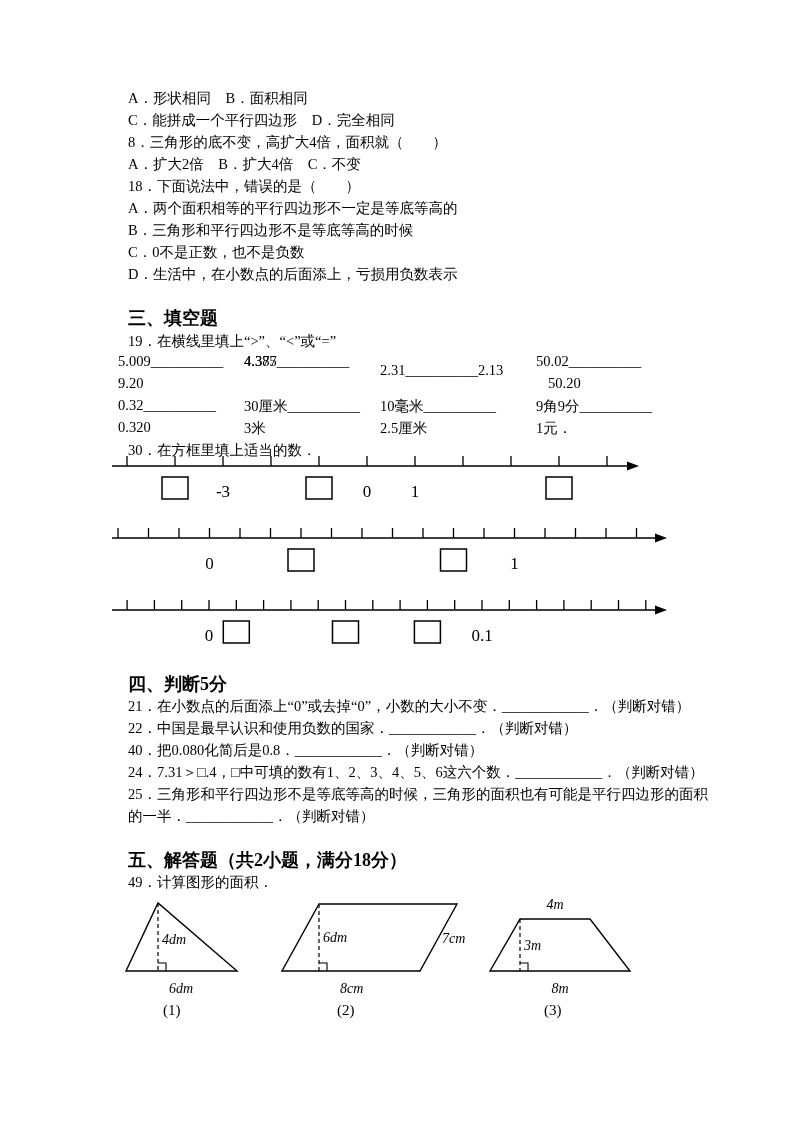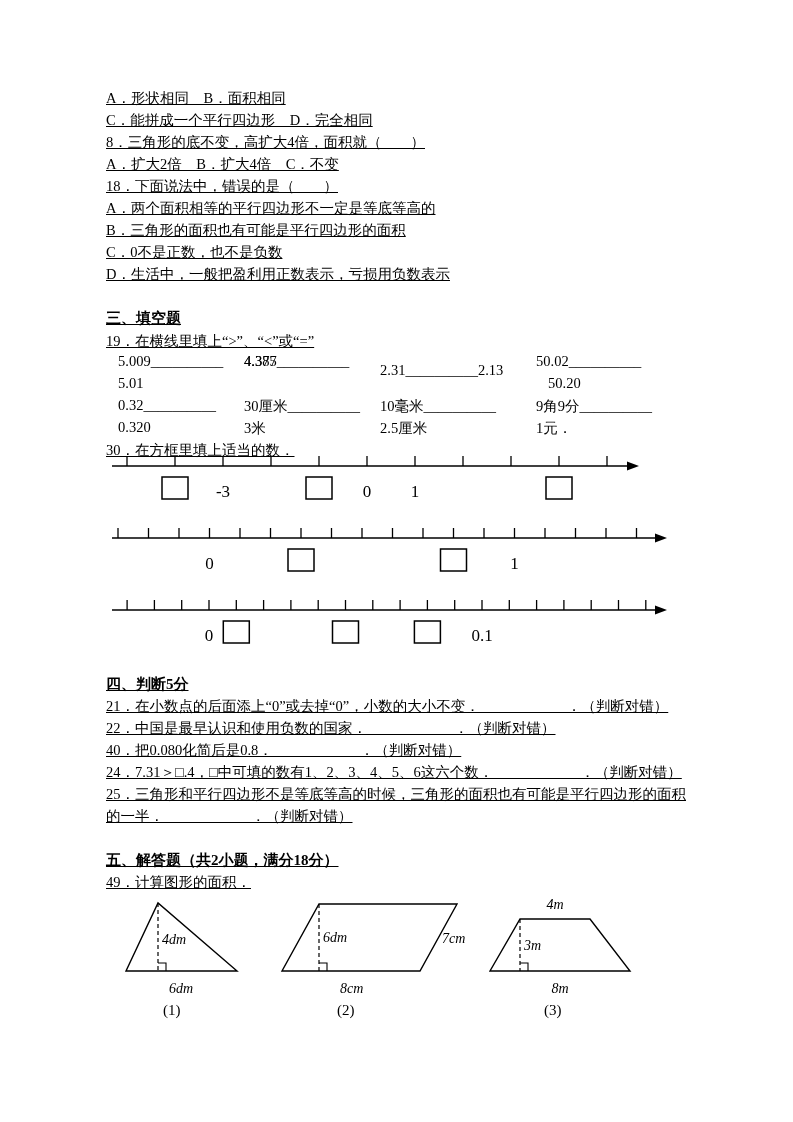--- a/index.html
+++ b/index.html
@@ -1,43 +1,43 @@
 <!DOCTYPE html>
 <html><head>
 <meta charset="utf-8">
 <style>
   html,body{margin:0;padding:0;}
   body{width:793px;height:1122px;background:#ffffff;position:relative;
        font-family:"Liberation Serif","DejaVu Sans",serif;color:#000;overflow:hidden;}
-  .line{position:absolute;left:106px;font-size:14.5px;line-height:20px;white-space:pre;text-decoration:underline;}
-  .bold{font-weight:bold;font-size:15px;}
+  .line{position:absolute;left:128px;font-size:14.5px;line-height:20px;white-space:pre;}
+  .bold{font-weight:bold;font-size:18px;}
   .cell{position:absolute;font-size:14.5px;white-space:pre;}
   svg.abs{position:absolute;overflow:visible;}
   .nl-label{font-size:17px;font-family:"Liberation Serif",serif;fill:#000;}
   .fig-label{font-size:14px;font-style:italic;font-family:"Liberation Serif",serif;fill:#000;}
   .cap{position:absolute;font-size:15px;}
 </style>
 </head>
 <body>
 
 <div class="line" style="top:88px">A．形状相同　B．面积相同</div>
 <div class="line" style="top:110px">C．能拼成一个平行四边形　D．完全相同</div>
 <div class="line" style="top:132px">8．三角形的底不变，高扩大4倍，面积就（　　）</div>
 <div class="line" style="top:154px">A．扩大2倍　B．扩大4倍　C．不变</div>
 <div class="line" style="top:176px">18．下面说法中，错误的是（　　）</div>
 <div class="line" style="top:198px">A．两个面积相等的平行四边形不一定是等底等高的</div>
-<div class="line" style="top:220px">B．三角形的面积也有可能是平行四边形的面积</div>
+<div class="line" style="top:220px">B．三角形和平行四边形不是等底等高的时候</div>
 <div class="line" style="top:242px">C．0不是正数，也不是负数</div>
-<div class="line" style="top:264px">D．生活中，一般把盈利用正数表示，亏损用负数表示</div>
+<div class="line" style="top:264px">D．生活中，在小数点的后面添上，亏损用负数表示</div>
 
 <div class="line bold" style="top:308px">三、填空题</div>
 <div class="line" style="top:331px">19．在横线里填上“&gt;”、“&lt;”或“=”</div>
 
 <div class="cell" style="top:353px;left:118px">5.009__________</div>
-<div class="cell" style="top:375px;left:118px">5.01</div>
+<div class="cell" style="top:375px;left:118px">9.20</div>
 <div class="cell" style="top:353px;left:244px">4.375__________</div>
 <div class="cell" style="top:353px;left:244px">4.387</div>
 <div class="cell" style="top:362px;left:380px">2.31__________2.13</div>
 <div class="cell" style="top:353px;left:536px">50.02__________</div>
 <div class="cell" style="top:375px;left:548px">50.20</div>
 
 <div class="cell" style="top:397px;left:118px">0.32__________</div>
 <div class="cell" style="top:419px;left:118px">0.320</div>
 <div class="cell" style="top:397px;left:244px">30厘米__________</div>
 <div class="cell" style="top:419px;left:244px">3米</div>

